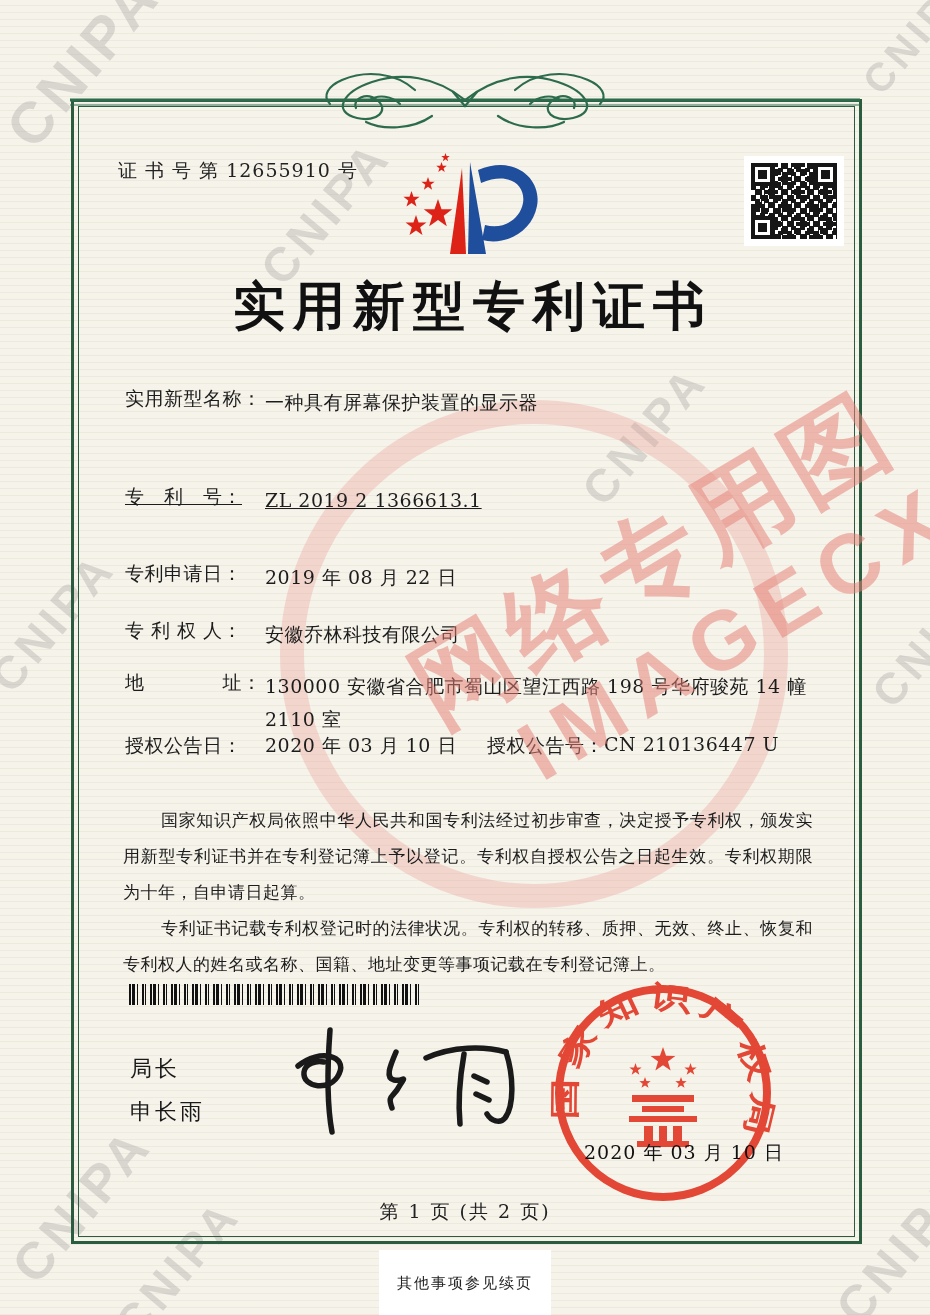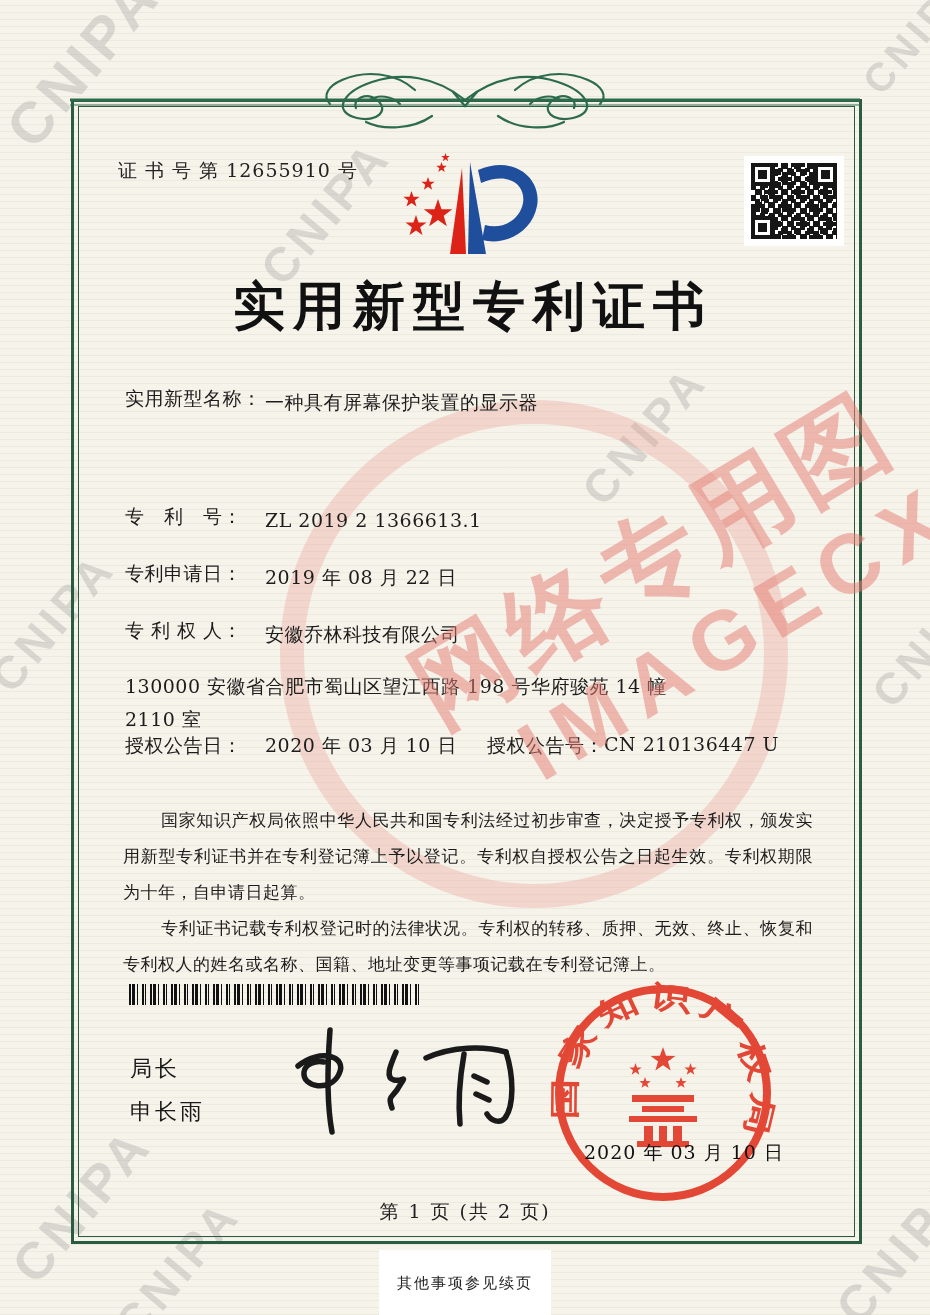--- a/index.html
+++ b/index.html
@@ -135,33 +135,34 @@
     <div class="fp tr"></div>
     <div class="fp bl"></div>
   </div>
 
   <div class="title">实用新型专利证书</div>
 
   <div class="field" style="top:386px;">
     <span class="lab">实用新型名称：</span>
     <span class="val">一种具有屏幕保护装置的显示器</span>
   </div>
-  <div class="field" style="top:504px;">
+  <div class="field" style="top:484px;text-decoration:underline;">
     <span class="lab">专　利　号：</span>
     <span class="val">ZL 2019 2 1366613.1</span>
   </div>
   <div class="field" style="top:561px;">
     <span class="lab">专利申请日：</span>
     <span class="val">2019 年 08 月 22 日</span>
   </div>
   <div class="field" style="top:618px;">
     <span class="lab">专 利 权 人：</span>
     <span class="val">安徽乔林科技有限公司</span>
   </div>
   <div class="field" style="top:670px;">
+    <span class="lab">地　　　　址：</span>
     <span class="val">130000 安徽省合肥市蜀山区望江西路 198 号华府骏苑 14 幢 2110 室</span>
   </div>
 
   <div class="grant">
     <span class="lab">授权公告日：</span>
     <span class="v1">2020 年 03 月 10 日</span>
     <span class="lab2">授权公告号：</span>
     <span>CN 210136447 U</span>
   </div>
 

